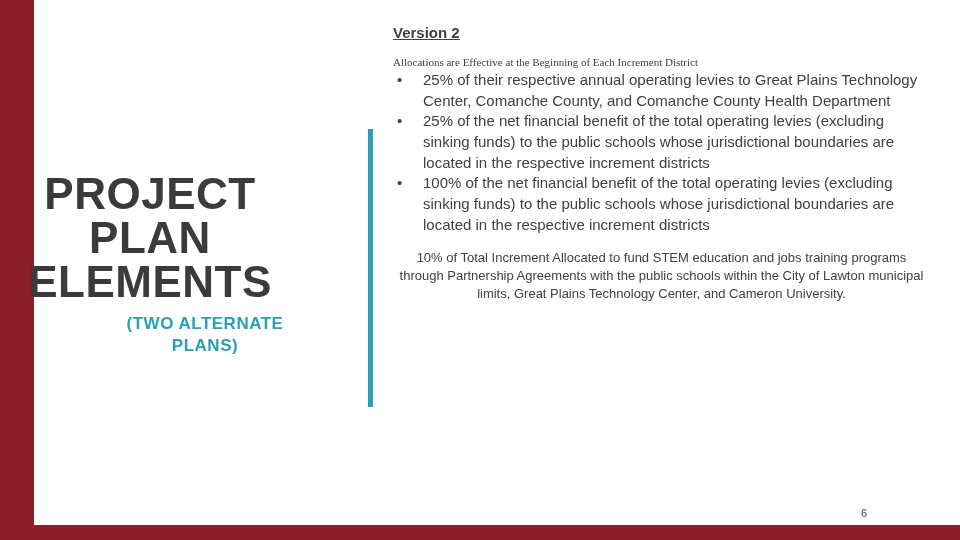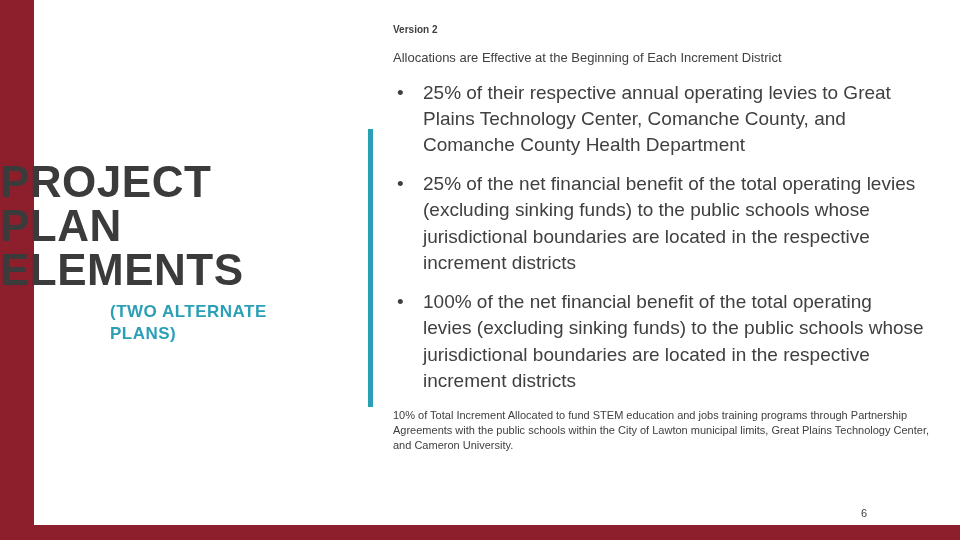--- a/index.html
+++ b/index.html
@@ -22,24 +22,24 @@
     background: #8d1f2d;
   }
   .bottom-bar {
     position: absolute;
     left: 0; bottom: 0;
     width: 960px; height: 15px;
     background: #8d1f2d;
   }
   .title-block {
     position: absolute;
-    top: 160px;
+    top: 172px;
     right: 660px;
     width: 300px;
-    text-align: left;
+    text-align: center;
   }
   .slide-title {
     font-size: 44px;
     font-weight: bold;
     color: #3b3b3b;
     line-height: 1.0;
     letter-spacing: 0.5px;
   }
   .slide-subtitle {
     margin-top: 9px;
@@ -60,54 +60,56 @@
     background: #2b9fb5;
   }
   .content {
     position: absolute;
     left: 393px;
     top: 24px;
     width: 537px;
     color: #404040;
   }
   .heading {
-    font-size: 10px;
+    font-size: 15px;
     font-weight: bold;
+    text-decoration: underline;
     color: #3f3f3f;
   }
   .intro {
     margin-top: 14px;
-    font-size: 13px;
+    font-size: 11px;
     line-height: 1.35;
+    font-family: Liberation Serif, serif;
   }
   .bullet {
     position: relative;
-    margin-top: 13px;
     padding-left: 30px;
     width: 532px;
-    font-size: 19px;
+    font-size: 15px;
     line-height: 1.38;
   }
   .marker {
     position: absolute;
     left: 4px;
     top: 0;
   }
   .marker::before { content: "\2022"; }
   .section-intro {
     margin-top: 13px;
     font-size: 14.5px;
     line-height: 1.35;
     width: 525px;
   }
   .closing {
     margin-top: 14px;
-    font-size: 11px;
+    font-size: 13px;
     line-height: 1.38;
     width: 537px;
+    text-align: center;
   }
   .page-number {
     position: absolute;
     right: 93px;
     bottom: 21px;
     font-size: 11px;
     color: #3f3f3f;
   }
 </style>
 </head>

